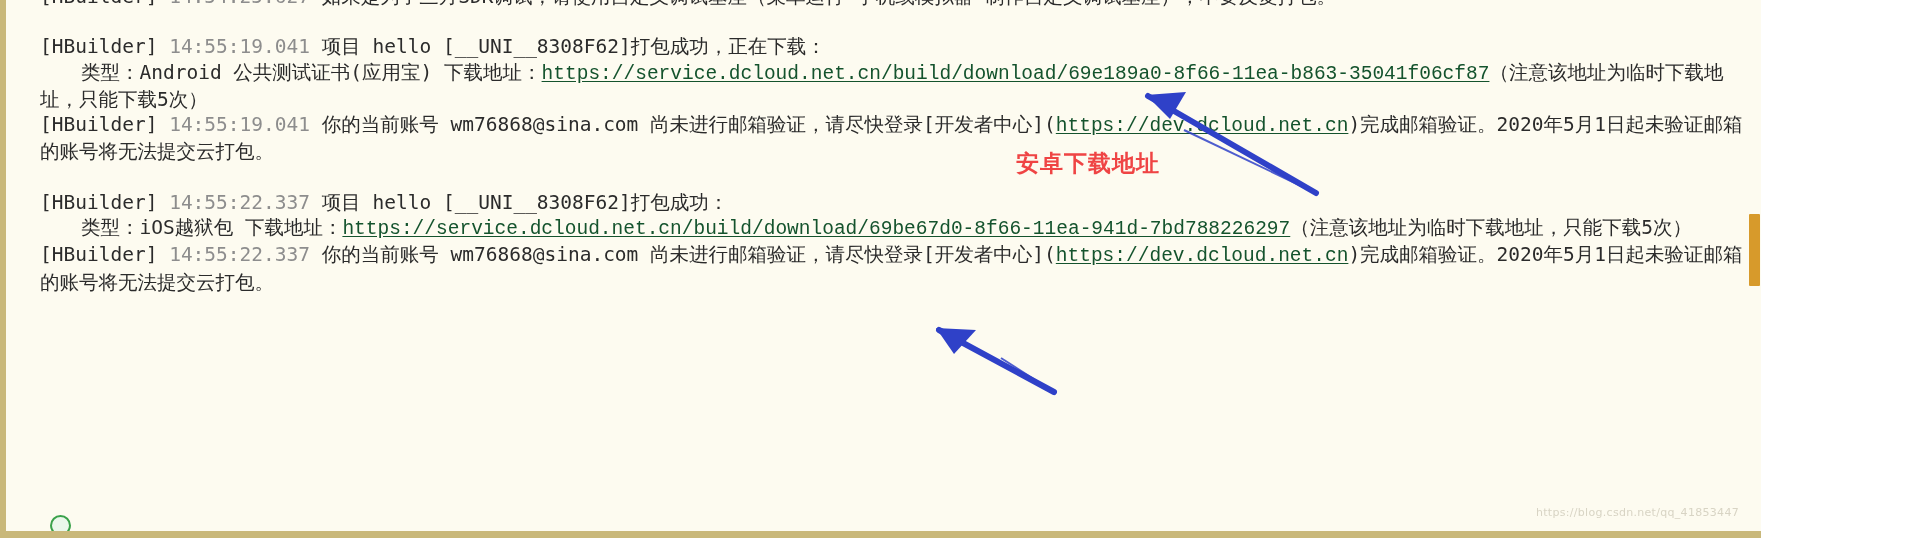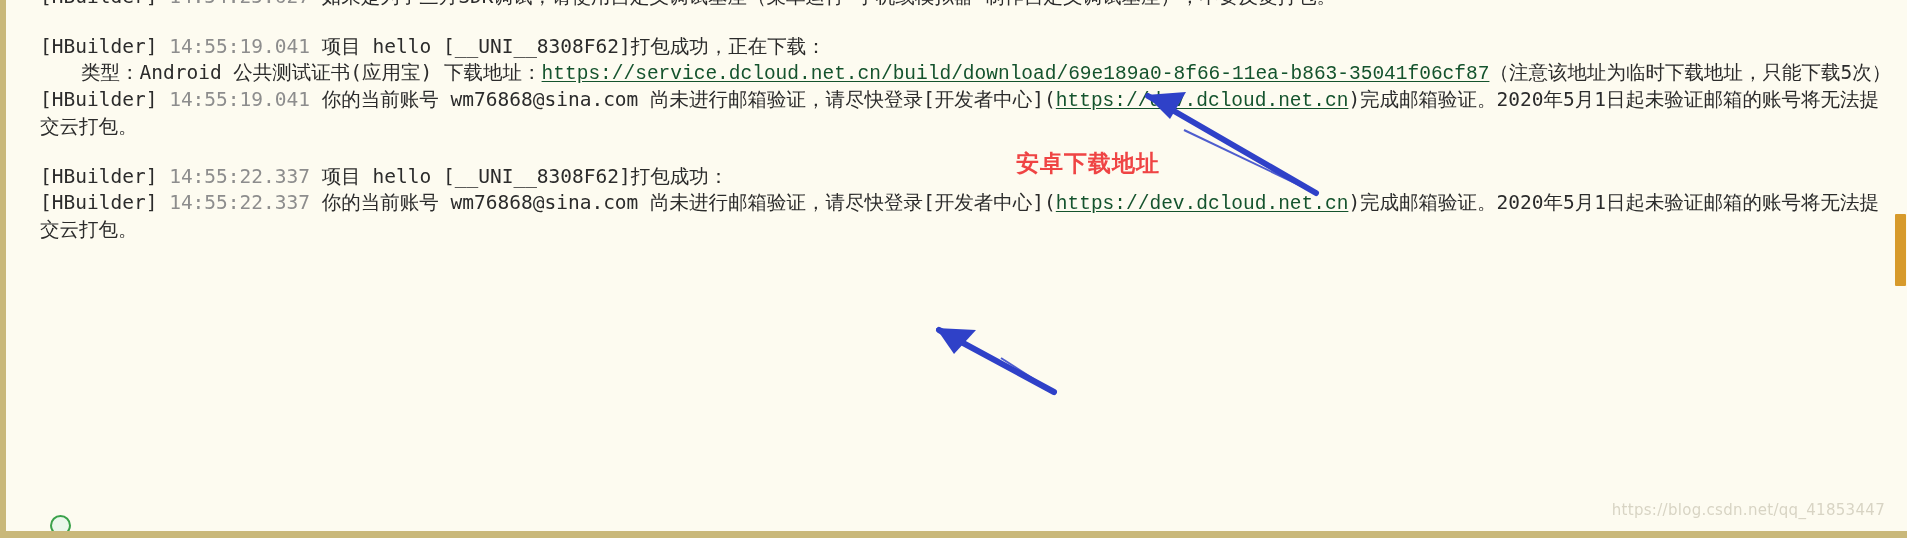--- a/index.html
+++ b/index.html
@@ -11,21 +11,21 @@
   body {
     width: 1907px;
     height: 538px;
     overflow: hidden;
     font-family: "DejaVu Sans Mono", "Liberation Mono", monospace;
   }
 
   
   #console-root {
     position: relative;
-    width: 1907px;
+    width: 1761px;
     height: 538px;
     background: #fdfbf0;
     box-sizing: border-box;
     border-left: 6px solid #c9b87a;
     border-bottom: 7px solid #c9b87a;
     overflow: hidden;
   }
 
   #console-output {
     position: absolute;
@@ -118,21 +118,21 @@
     background: #eaf7ea;
   }
 
   
   #watermark {
     position: absolute;
     right: 22px;
     bottom: 12px;
     color: #d8d4c4;
     font-family: "DejaVu Sans", "Liberation Sans", sans-serif;
-    font-size: 15px;
+    font-size: 11px;
     letter-spacing: 0.3px;
     pointer-events: none;
     user-select: none;
   }
 </style>
 </head>
 <body>
 
 <div id="console-root">
 
@@ -142,20 +142,21 @@
       </div>
       <div class="log-entry spaced">
         <span class="ln"><span class="tag">[HBuilder] </span><span class="time">14:55:19.041 </span><span class="msg">项目 hello [__UNI__8308F62]打包成功，正在下载：</span></span>
         <span class="ln indent"><span class="msg">类型：Android 公共测试证书(应用宝) 下载地址：</span><a class="link" href="#">https://service.dcloud.net.cn/build/download/69e189a0-8f66-11ea-b863-35041f06cf87</a><span class="msg">（注意该地址为临时下载地址，只能下载5次）</span></span>
       </div>
       <div class="log-entry">
         <span class="ln"><span class="tag">[HBuilder] </span><span class="time">14:55:19.041 </span><span class="msg">你的当前账号 wm76868@sina.com 尚未进行邮箱验证，请尽快登录[开发者中心](</span><a class="link" href="#">https://dev.dcloud.net.cn</a><span class="msg">)完成邮箱验证。2020年5月1日起未验证邮箱的账号将无法提交云打包。</span></span>
       </div>
       <div class="log-entry spaced">
         <span class="ln"><span class="tag">[HBuilder] </span><span class="time">14:55:22.337 </span><span class="msg">项目 hello [__UNI__8308F62]打包成功：</span></span>
+        <span class="ln indent"><span class="msg">类型：iOS越狱包 下载地址：</span><a class="link" href="#">https://service.dcloud.net.cn/build/download/69be67d0-8f66-11ea-941d-7bd788226297</a><span class="msg">（注意该地址为临时下载地址，只能下载5次）</span></span>
       </div>
       <div class="log-entry">
         <span class="ln"><span class="tag">[HBuilder] </span><span class="time">14:55:22.337 </span><span class="msg">你的当前账号 wm76868@sina.com 尚未进行邮箱验证，请尽快登录[开发者中心](</span><a class="link" href="#">https://dev.dcloud.net.cn</a><span class="msg">)完成邮箱验证。2020年5月1日起未验证邮箱的账号将无法提交云打包。</span></span>
       </div>
     </div>
 
   <svg id="annot-svg" viewBox="0 0 1907 538" xmlns="http://www.w3.org/2000/svg">
 
     <g>
       <path d="M1310,193 L1142,96" stroke="#2f41c8" stroke-width="6" fill="none" stroke-linecap="round"></path>

